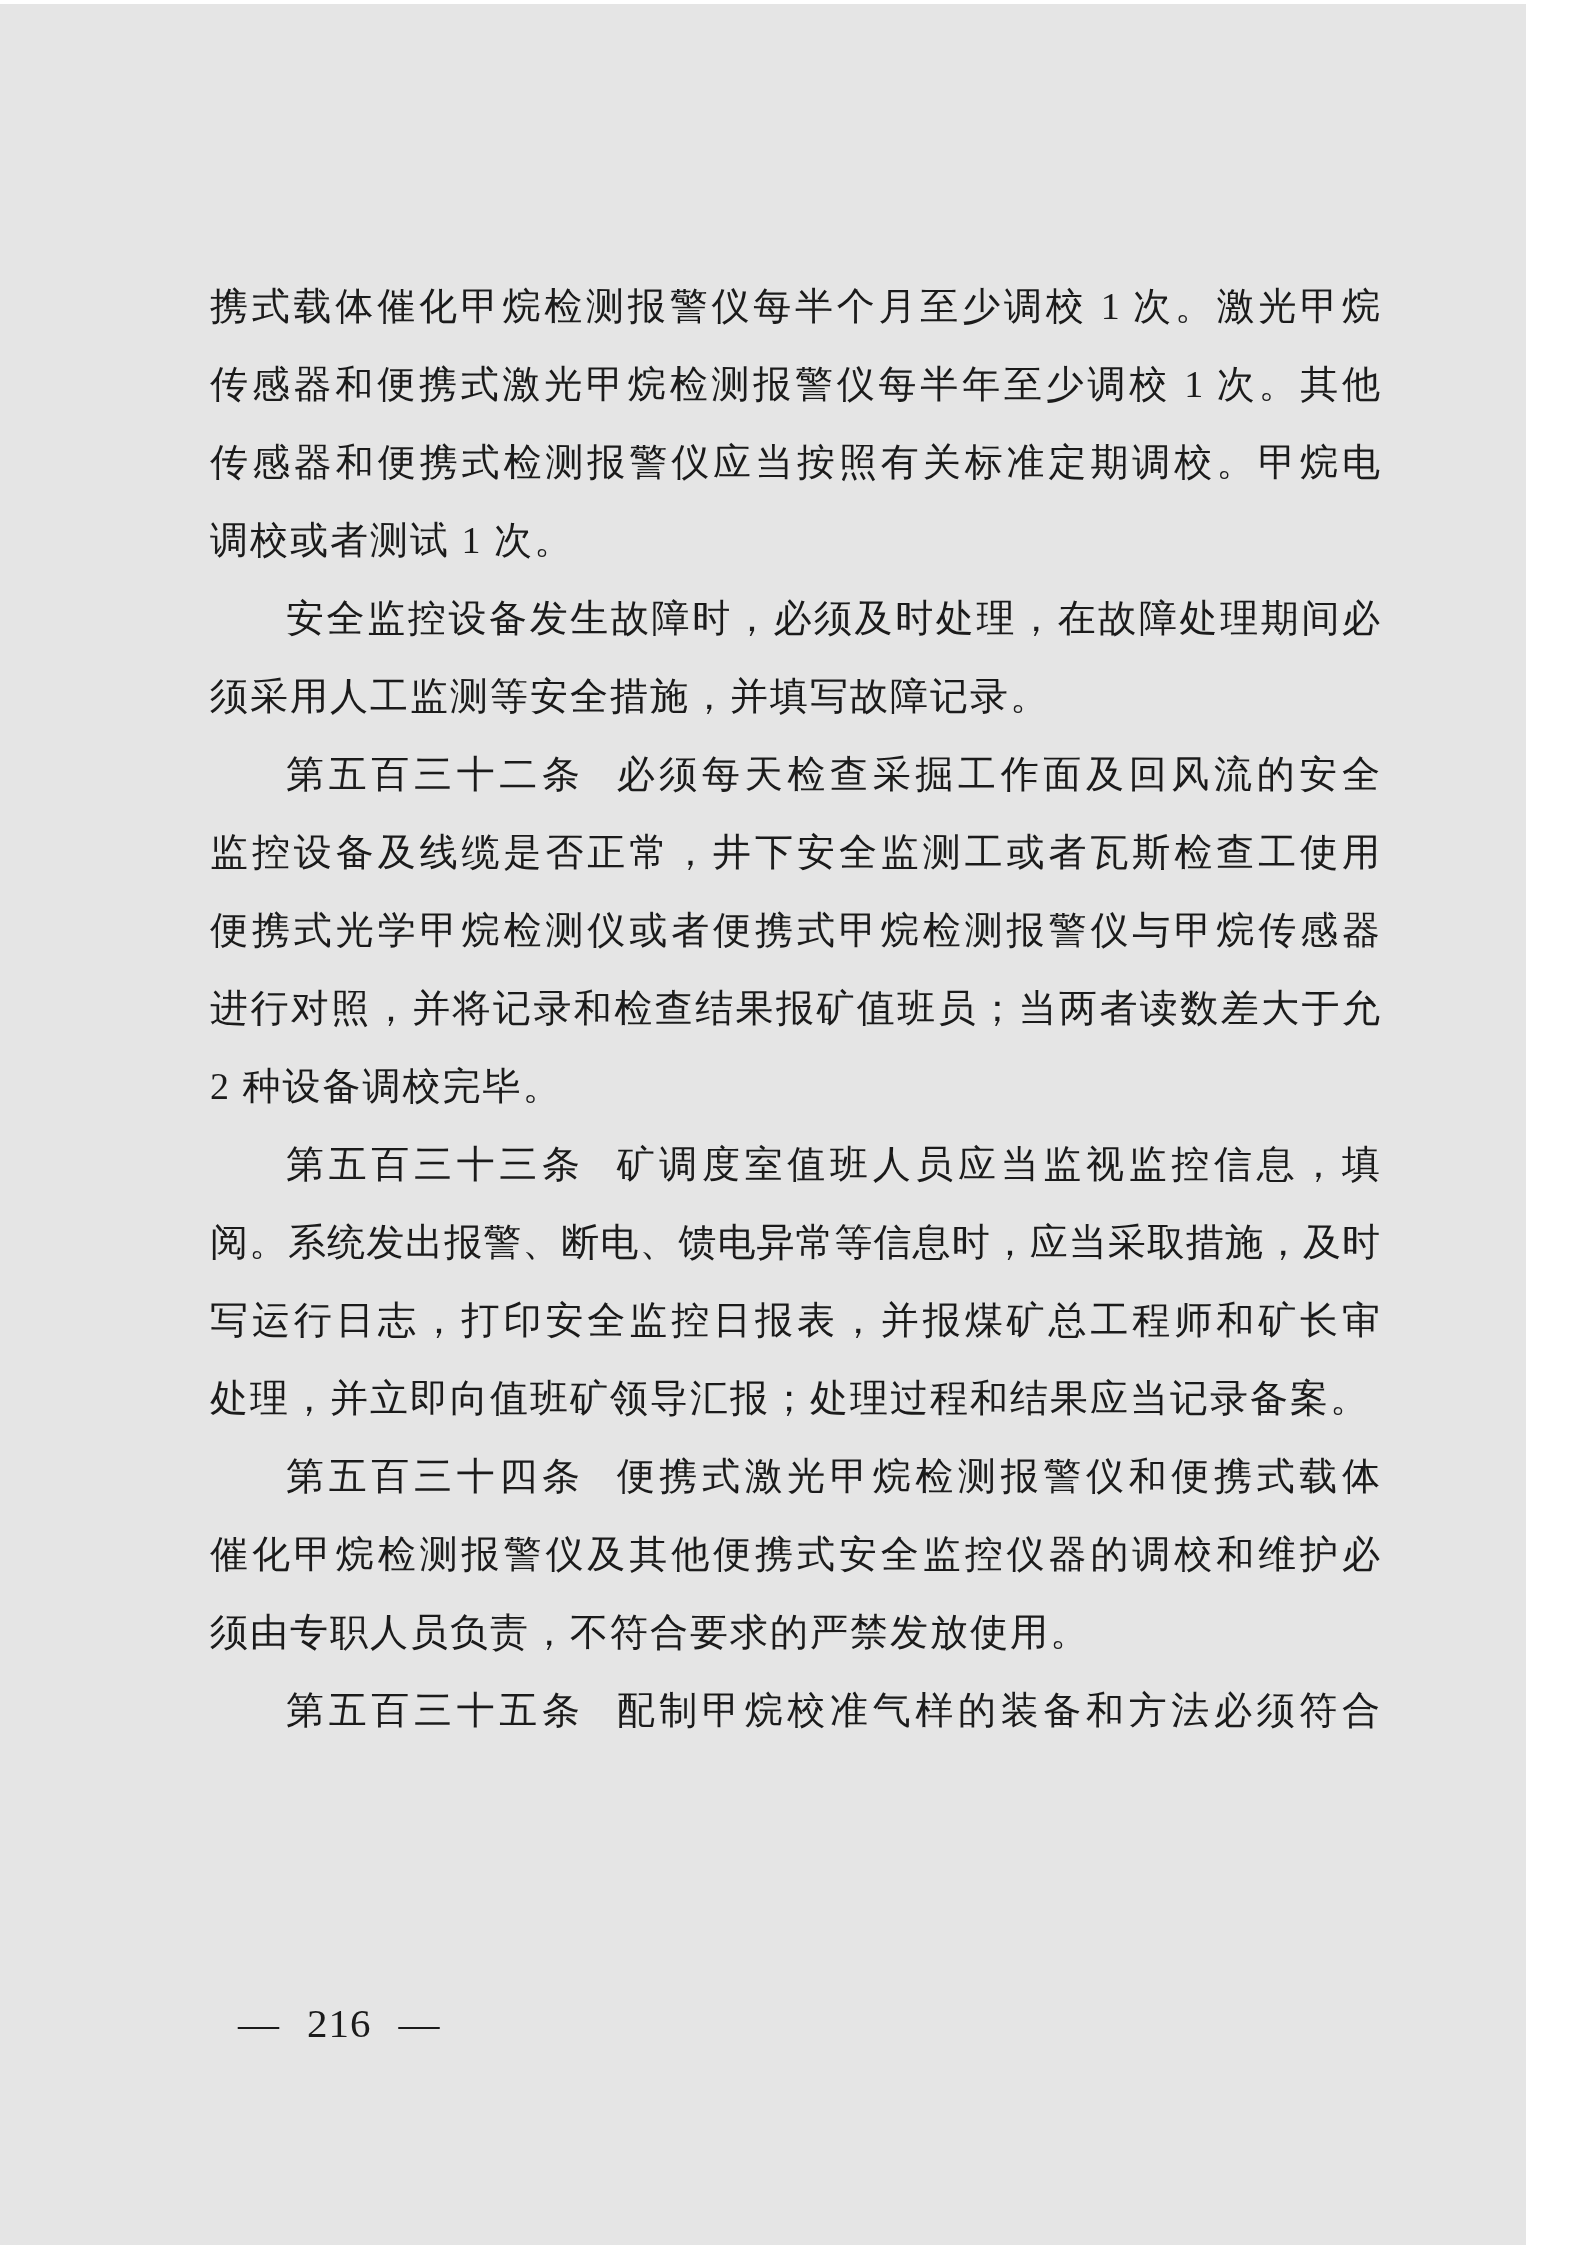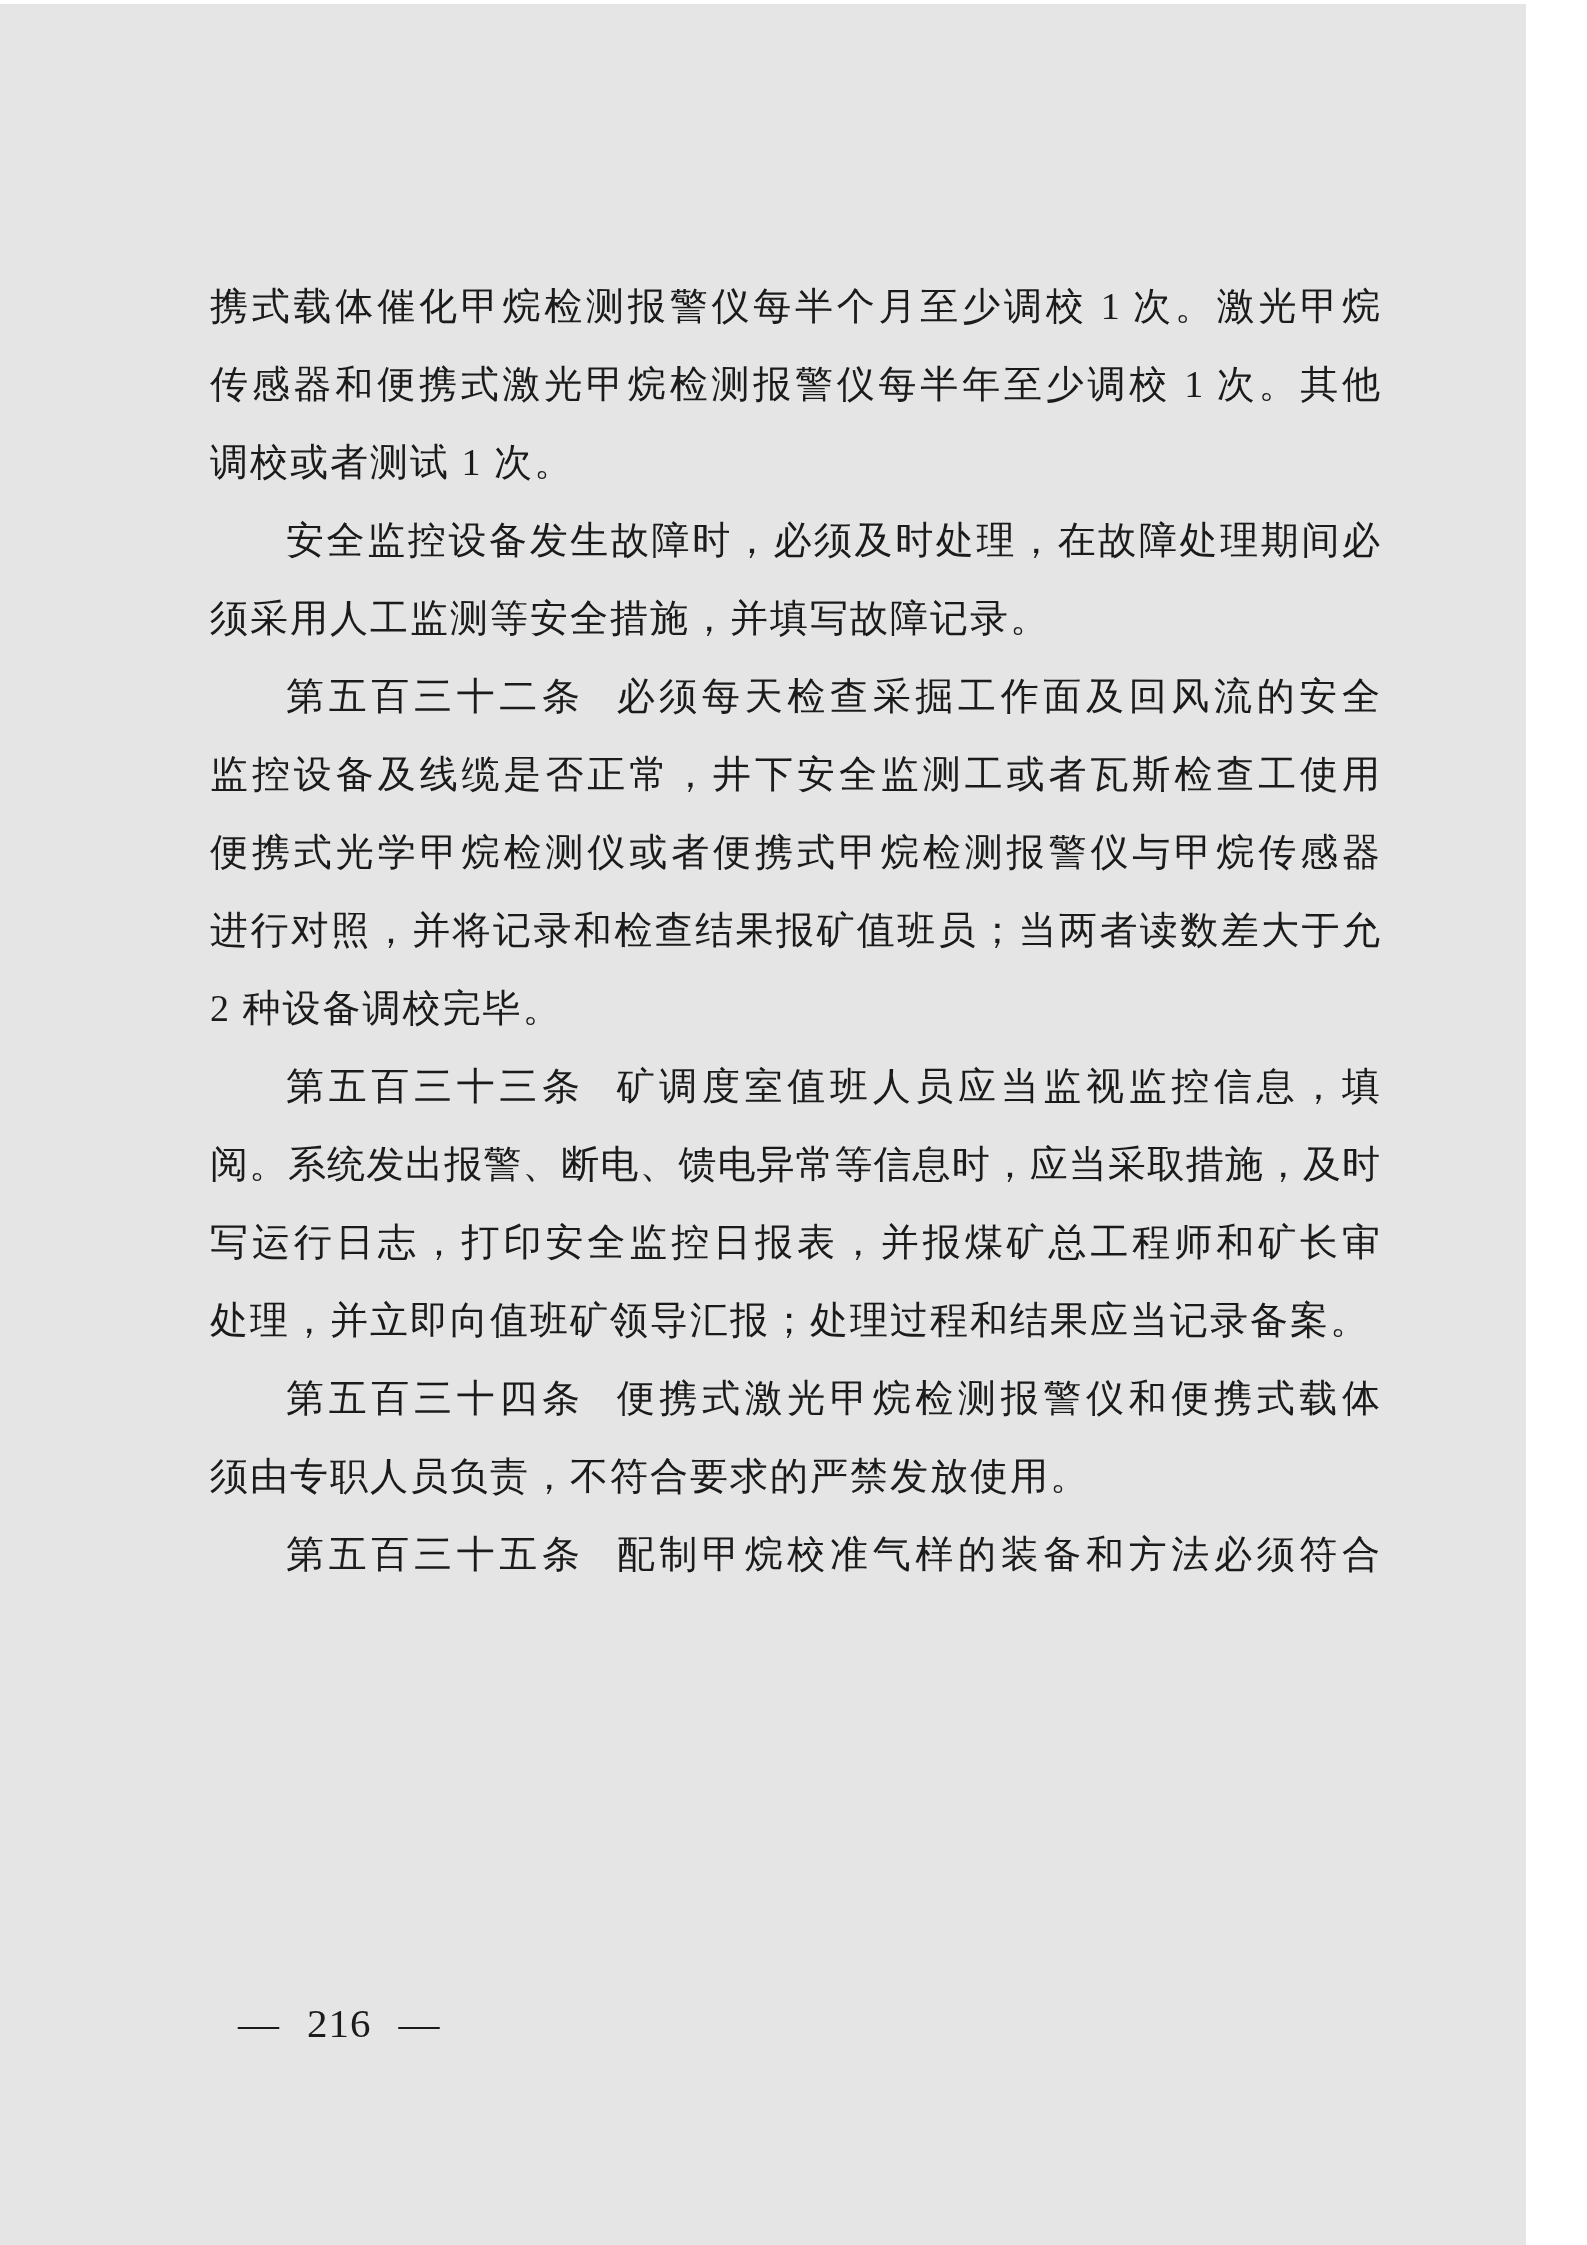--- a/index.html
+++ b/index.html
@@ -63,33 +63,35 @@
     letter-spacing: 1px;
   }
 </style>
 </head>
 <body>
 
 <div class="page">
   <div class="text-block" id="text-block">
       <div class="line"><span>携式载体催化甲烷检测报警仪每半个月至少调校 1 次。激光甲烷</span></div>
       <div class="line"><span>传感器和便携式激光甲烷检测报警仪每半年至少调校 1 次。其他</span></div>
+      <div class="line"><span>传感器和便携式检测报警仪应当按照有关标准定期调校。甲烷电</span></div>
       <div class="line noj"><span>调校或者测试 1 次。</span></div>
       <div class="line indent"><span>安全监控设备发生故障时，必须及时处理，在故障处理期间必</span></div>
       <div class="line noj"><span>须采用人工监测等安全措施，并填写故障记录。</span></div>
       <div class="line indent"><span class="bold">第五百三十二条</span><span>必须每天检查采掘工作面及回风流的安全</span></div>
       <div class="line"><span>监控设备及线缆是否正常，井下安全监测工或者瓦斯检查工使用</span></div>
       <div class="line"><span>便携式光学甲烷检测仪或者便携式甲烷检测报警仪与甲烷传感器</span></div>
       <div class="line"><span>进行对照，并将记录和检查结果报矿值班员；当两者读数差大于允</span></div>
       <div class="line noj"><span>2 种设备调校完毕。</span></div>
       <div class="line indent"><span class="bold">第五百三十三条</span><span>矿调度室值班人员应当监视监控信息，填</span></div>
       <div class="line"><span>阅。系统发出报警、断电、馈电异常等信息时，应当采取措施，及时</span></div>
       <div class="line"><span>写运行日志，打印安全监控日报表，并报煤矿总工程师和矿长审</span></div>
       <div class="line noj"><span>处理，并立即向值班矿领导汇报；处理过程和结果应当记录备案。</span></div>
       <div class="line indent"><span class="bold">第五百三十四条</span><span>便携式激光甲烷检测报警仪和便携式载体</span></div>
+      <div class="line"><span>催化甲烷检测报警仪及其他便携式安全监控仪器的调校和维护必</span></div>
       <div class="line noj"><span>须由专职人员负责，不符合要求的严禁发放使用。</span></div>
       <div class="line indent"><span class="bold">第五百三十五条</span><span>配制甲烷校准气样的装备和方法必须符合</span></div>
     </div>
   <div class="footer">
     <span>—</span>
     <span>216</span>
     <span>—</span>
   </div>
 </div>
 

